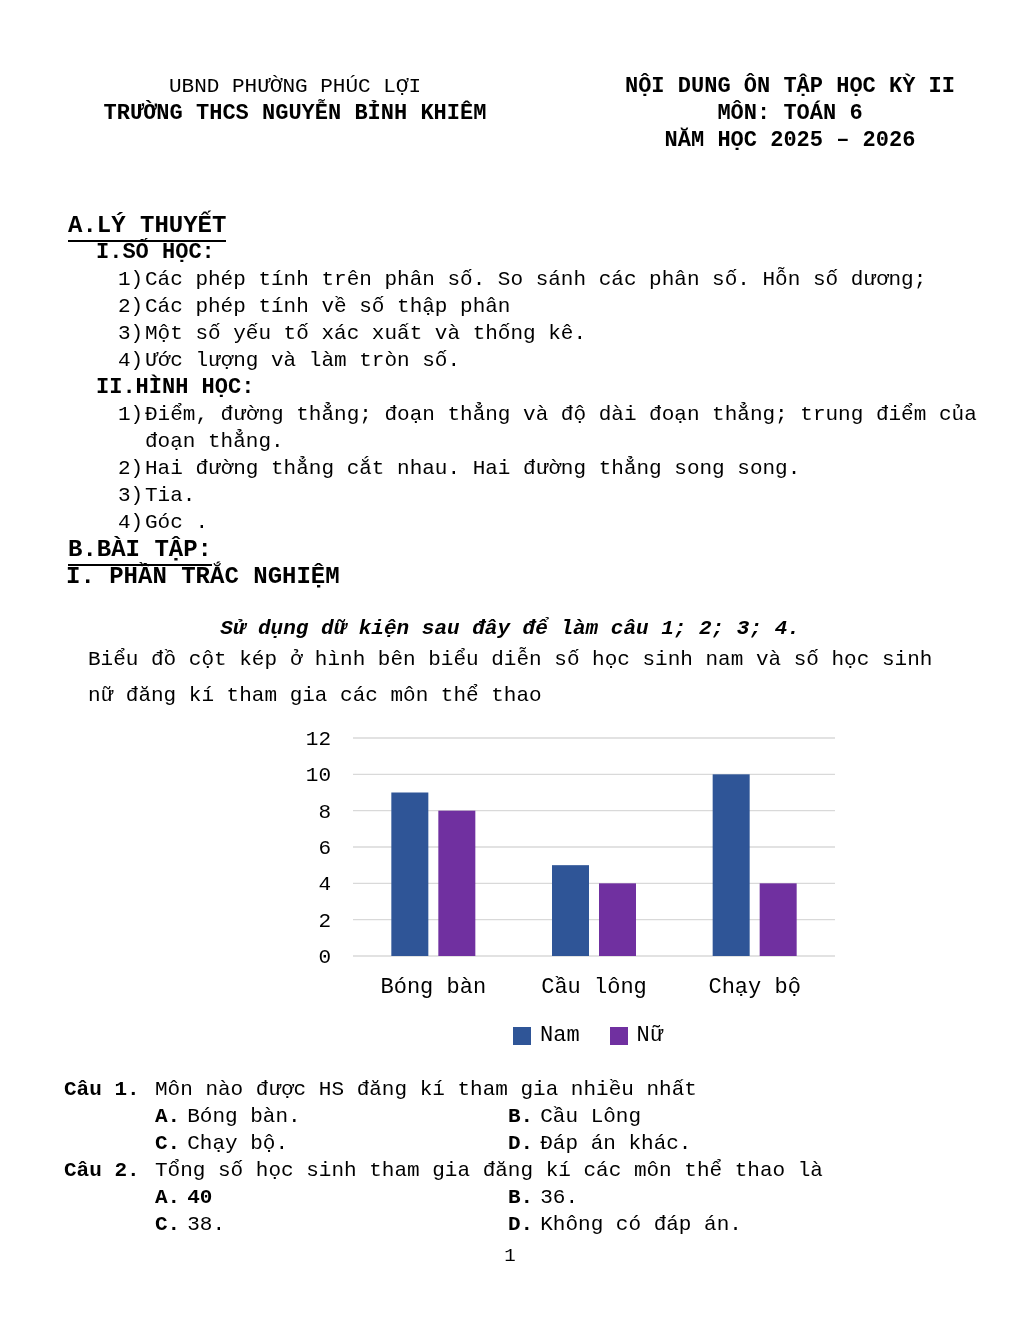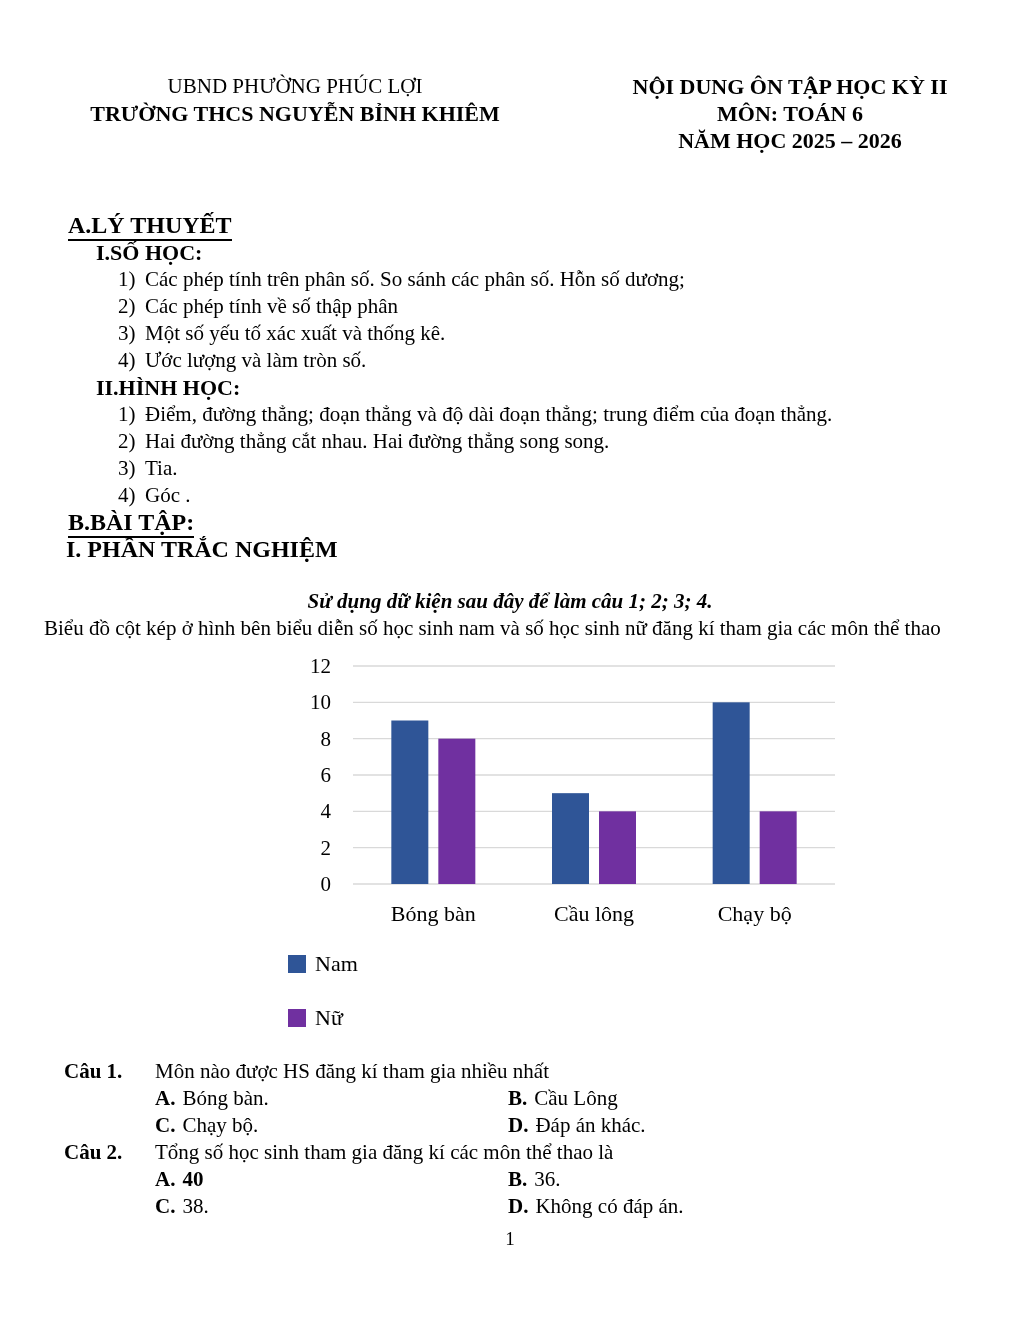--- a/index.html
+++ b/index.html
@@ -1,40 +1,40 @@
 <!DOCTYPE html>
 <html><head>
 <meta charset="utf-8">
 <style>
   html,body { margin:0; padding:0; background:#fff; }
   body { width:1020px; height:1320px; font-family:"Liberation Serif", serif; color:#000; }
-  .page { position:relative; width:1020px; height:1320px; overflow:hidden; background:#fff; }
+  .page { position:relative; width:1020px; height:1320px; overflow:hidden; background:#fff;font-family:Liberation Mono, monospace; }
 
   
   .header { display:flex; padding-top:73px; }
   .header-left { width:470px; margin-left:60px; text-align:center; font-size:21px; line-height:27px; }
   .header-left .line2 { font-weight:bold; font-size:22px; }
   .header-right { width:460px; margin-left:30px; text-align:center; font-weight:bold; font-size:22px; line-height:27px; }
 
   
   .theory { margin-top:58px; }
   .h-main { font-size:24px; font-weight:bold; margin-left:68px; line-height:27px; }
   .h-main .ul { border-bottom:2px solid #000; padding-bottom:1px; }
   .h-sub { font-size:22px; font-weight:bold; margin-left:96px; line-height:27px; }
   .t-item { font-size:21px; line-height:27px; margin-left:118px; display:flex; }
   .t-item .num { width:27px; flex:none; }
   .t-item .txt { flex:1; }
 
   .instruction { text-align:center; font-weight:bold; font-style:italic; font-size:21px; line-height:27px; margin-top:25px; }
-  .description { margin-left:44px; margin-right:58px; font-size:21px; line-height:27px; }
+  .description { margin-left:88px; margin-right:58px; font-size:21px; line-height:36px; }
 
   
   .chart-wrap { margin-left:288px; width:600px; margin-top:6px; }
   .chart-wrap svg { display:block; }
-  .legend { display:flex; justify-content:center; align-items:flex-start; gap:30px; margin-top:12px; font-size:22px; line-height:24px;flex-direction:column; }
+  .legend { display:flex; justify-content:center; align-items:flex-start; gap:30px; margin-top:12px; font-size:22px; line-height:24px; }
   .legend-item { display:flex; align-items:center; }
   .legend .sw { width:18px; height:18px; display:inline-block; margin-right:9px; }
 
   
   .questions { margin-top:28px; margin-left:64px; margin-right:30px; font-size:21px; line-height:27px; }
   .q { display:grid; grid-template-columns:91px 1fr; }
   .q-label { font-weight:bold; }
   .opts { grid-column:2; display:grid; grid-template-columns:353px 1fr; }
   .opt .letter { font-weight:bold; margin-right:7px; }
   .opt .bold-opt { font-weight:bold; }

